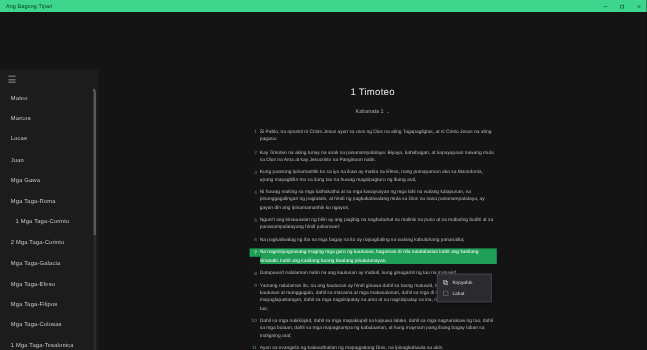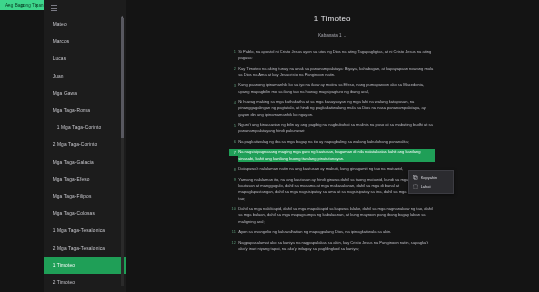--- a/index.html
+++ b/index.html
@@ -6,21 +6,21 @@
   html, body {
     width: 539px; height: 292px;
     background: #0d0d0d;
     font-family: "Liberation Sans", sans-serif;
     overflow: hidden;
   }
   #app {
     position: relative;
     width: 539px; height: 292px;
     background: #141414;
-    display: flex; flex-direction: row;
+    display: flex; flex-direction: column; gap: 48px;
   }
 
   
   .titlebar {
     height: 10px;
     background: #3dd68c;
     display: flex; align-items: center;
     flex: 0 0 auto;
     position: relative;
   }

